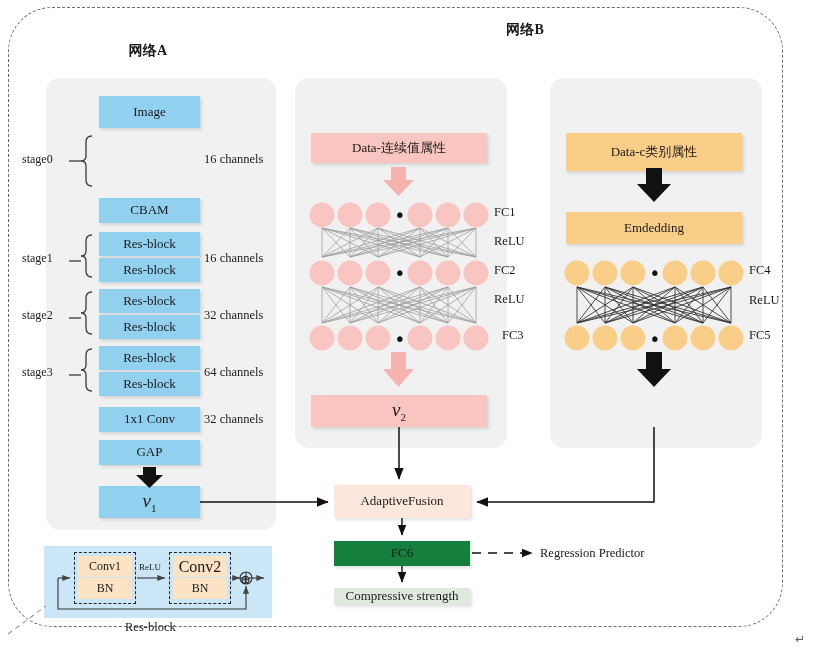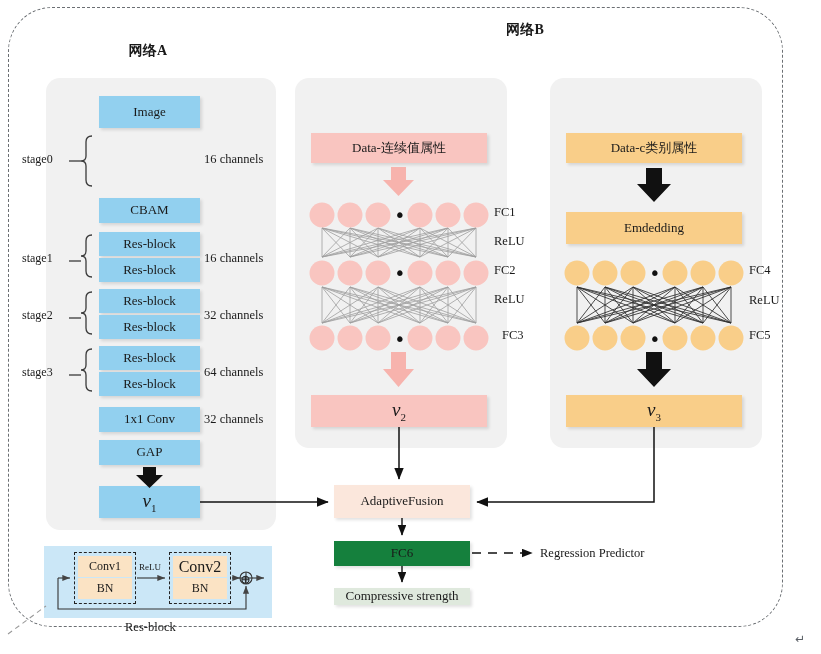--- a/index.html
+++ b/index.html
@@ -187,27 +187,24 @@
   <div class="sidetext" style="left:494px; top:205px;">FC1</div>
   <div class="sidetext" style="left:494px; top:234px;">ReLU</div>
   <div class="sidetext" style="left:494px; top:263px;">FC2</div>
   <div class="sidetext" style="left:494px; top:292px;">ReLU</div>
   <div class="sidetext" style="left:502px; top:328px;">FC3</div>
 
   <div class="dots" style="left:381px; top:206px;">•••</div>
   <div class="dots" style="left:381px; top:264px;">•••</div>
   <div class="dots" style="left:381px; top:330px;">•••</div>
 
-  <div class="box orange" style="left:566px; top:133px; width:176px; height:30px;">Data-c类别属性</div>
+  <div class="box orange" style="left:566px; top:133px; width:176px; height:38px;">Data-c类别属性</div>
 
   <div class="box orange" style="left:566px; top:212px; width:176px; height:32px;">Emdedding</div>
 
-  <div class="box orange" style="left:566px; top:395px; width:176px; height:32px;">
-    <span class="vlabel"><i>v</i><sub>3</sub></span>
-  </div>
 
   <div class="sidetext" style="left:749px; top:263px;">FC4</div>
   <div class="sidetext" style="left:749px; top:293px;">ReLU</div>
   <div class="sidetext" style="left:749px; top:328px;">FC5</div>
 
   <div class="dots" style="left:636px; top:264px;">•••</div>
   <div class="dots" style="left:636px; top:330px;">•••</div>
 
   <div class="box peach" style="left:334px; top:485px; width:136px; height:33px;">AdaptiveFusion</div>
 

